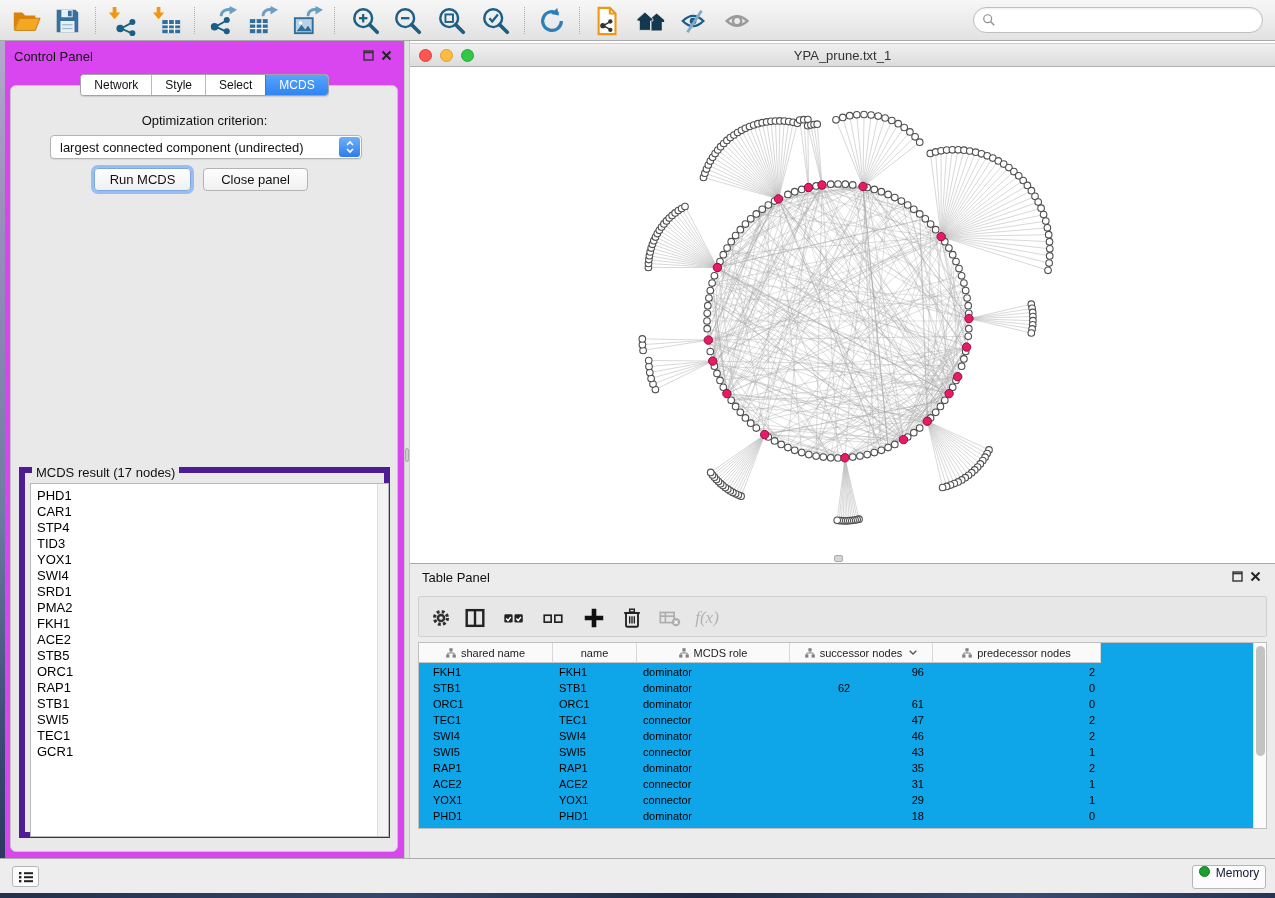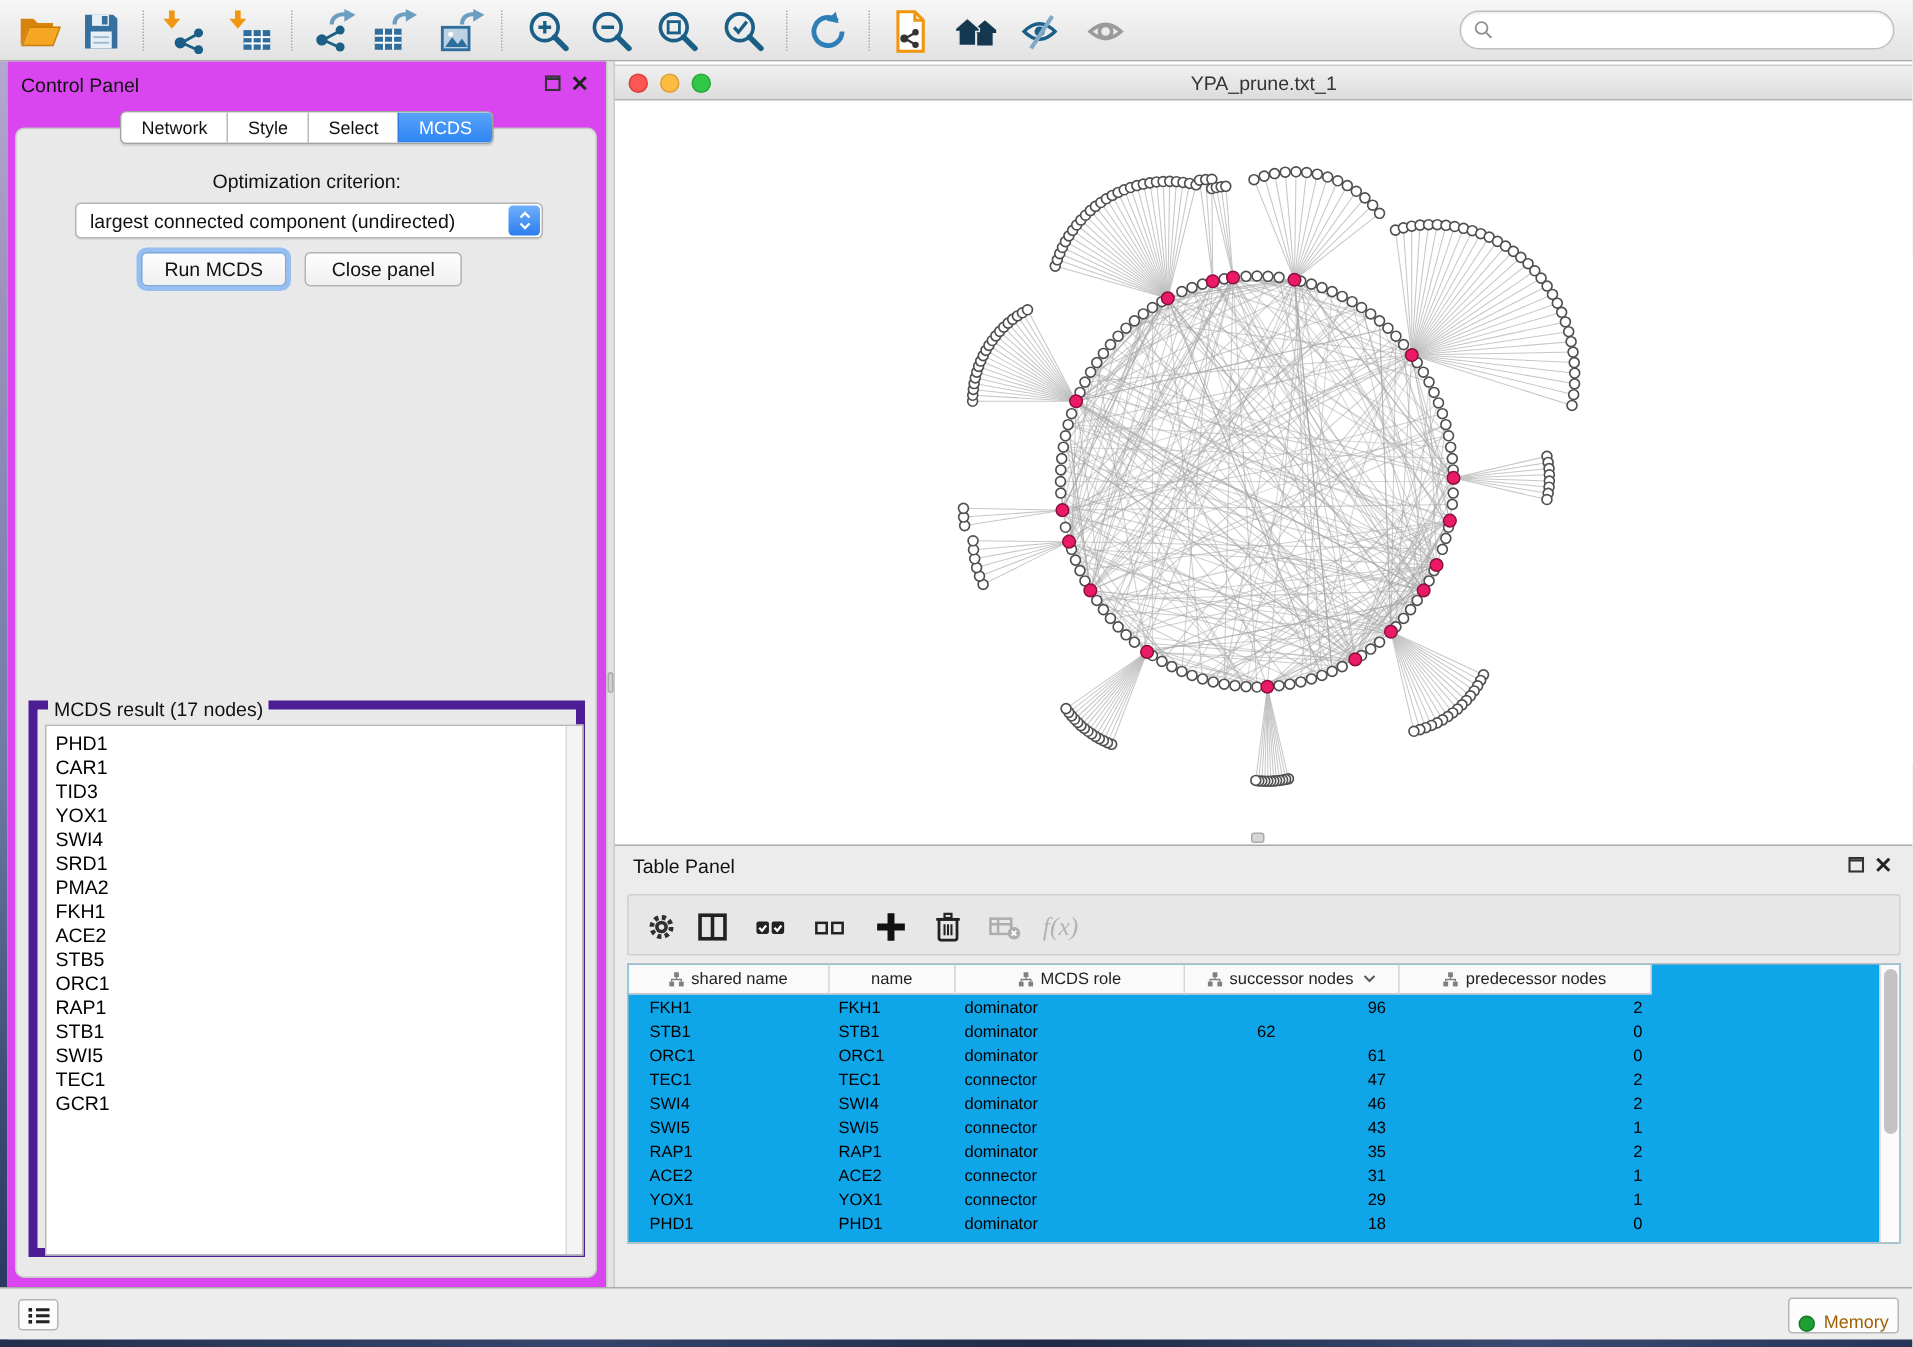--- a/index.html
+++ b/index.html
@@ -101,22 +101,22 @@
   .tbl-scroll { position:absolute; right:0; top:0; width:13px; height:185px; background:#FBFBFB; border-left:1px solid #E0E0E0; }
   .tbl-thumb { position:absolute; left:2px; top:3px; width:9px; height:110px; background:#C3C3C3; border-radius:5px; }
 
   .tp-tabs { position:absolute; left:0; top:270px; width:865px; display:flex; justify-content:center; }
 
   
   .status-bar { position:absolute; left:0; top:858px; width:1275px; height:35px; background:#EDEDED; border-top:1px solid #ACACAC; }
   .sb-left-btn { position:absolute; left:12px; top:7px; width:27px; height:21px; background:#FCFCFC;
     border:1px solid #B6B6B6; border-radius:3px; display:flex; align-items:center; justify-content:center; }
   .memory-btn { position:absolute; right:9px; top:6px; width:74px; height:24px; background:#FCFCFC;
-    border:1px solid #B6B6B6; border-radius:3px; display:flex; align-items:flex-end; justify-content:center; gap:6px;
-    font-size:12px; color:#a16207; }
+    border:1px solid #B6B6B6; border-radius:3px; display:flex; align-items:flex-start; justify-content:center; gap:6px;
+    font-size:12px; color:#0f172a; }
   .mem-dot { width:11px; height:11px; border-radius:50%; background:#1E9E33; border:1px solid #157A26; }
 </style>
 </head>
 <body>
 
 <div class="screen">
 
   <div class="toolbar">
     <div id="tb-icons">
         <div class="tb-icon" style="left: 8px;">
@@ -308,20 +308,21 @@
     </div>
     <div class="btn focus" style="left:89px; top:127px; width:97px;">Run MCDS</div>
     <div class="btn" style="left:198px; top:127px; width:105px;">Close panel</div>
 
     <div class="result-group">
       <div class="result-legend">MCDS result (17 nodes)</div>
       <div class="result-list">
         <div class="list-items" id="result-items">
             <div class="list-item">PHD1</div>
             <div class="list-item">CAR1</div>
+            <div class="list-item">STP4</div>
             <div class="list-item">TID3</div>
             <div class="list-item">YOX1</div>
             <div class="list-item">SWI4</div>
             <div class="list-item">SRD1</div>
             <div class="list-item">PMA2</div>
             <div class="list-item">FKH1</div>
             <div class="list-item">ACE2</div>
             <div class="list-item">STB5</div>
             <div class="list-item">ORC1</div>
             <div class="list-item">RAP1</div>

